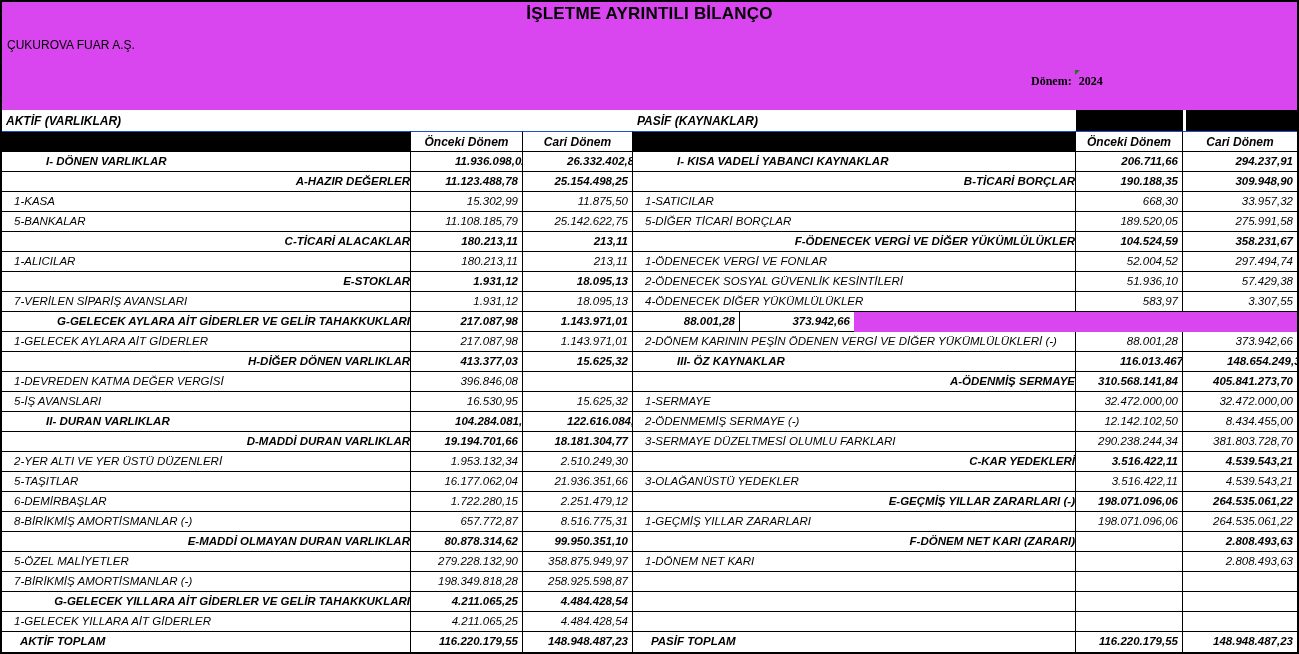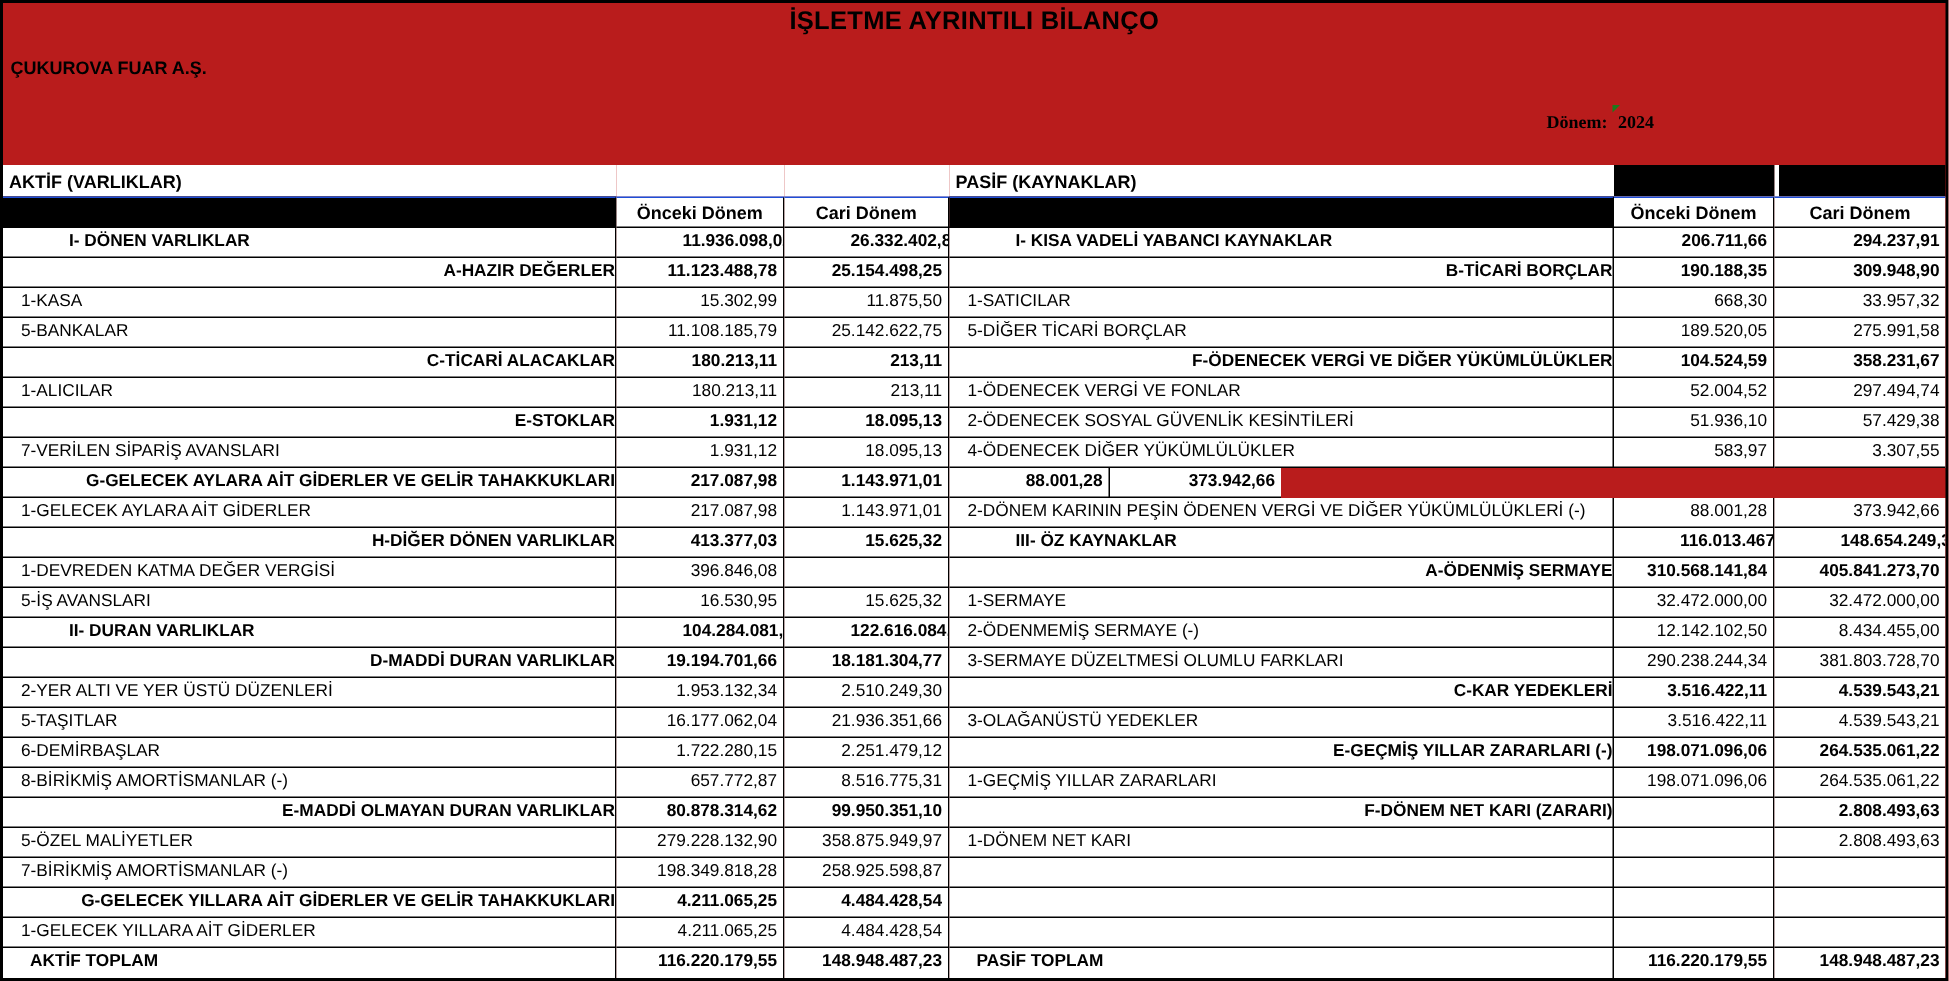--- a/index.html
+++ b/index.html
@@ -1,44 +1,44 @@
 <!DOCTYPE html>
 <html style="--marker: #1C7A1C;"><head>
 <meta charset="utf-8">
 <style>
   * { box-sizing: border-box; margin: 0; padding: 0; }
   html,body { background: #e8e8e8; }
   body { font-family: "Liberation Sans", sans-serif; color: #000; }
   .page {
     position: relative;
     width: 1299px; height: 654px;
-    background: #b91c1c;
+    background: #d946ef;
     border: 2px solid #000;
     overflow: hidden;
   }
   .report-title {
     position: absolute; top: 2px; left: 0; width: 100%;
     text-align: center; font-size: 17px; font-weight: 700;
     letter-spacing: 0.2px;
   }
   .company {
     position: absolute; top: 36px; left: 5px;
-    font-size: 12px; font-weight: 700;
+    font-size: 12px; font-weight: 400;
   }
   .period {
     position: absolute; top: 72px; left: 1029px;
     font-size: 12px; font-weight: 700; display: flex; gap: 7px; font-family: Liberation Serif, serif;
   }
   .year { position: relative; }
   .year::before {
     content: ""; position: absolute; top: -4px; left: -4px;
     border-left: 5px solid var(--marker, #1C7A1C);
     border-bottom: 5px solid transparent;
   }
-  .tbl { position: absolute; top: 108px; left: 0; width: 1053px; }
+  .tbl { position: absolute; top: 108px; left: 0; width: 1053px; font-style: italic; }
   .row { display: flex; width: 1295px; height: 20px; }
   .row.pre, .row.head { height: 21px; }
   .c {
     height: 100%;
     border-right: 1px solid #000; border-bottom: 1px solid #000;
     font-size: 11.5px; line-height: 19px;
     white-space: nowrap; overflow: hidden;
     background: #fff;
   }
   .c1 { width: 409px; } .c2 { width: 112px; } .c3 { width: 110px; }

